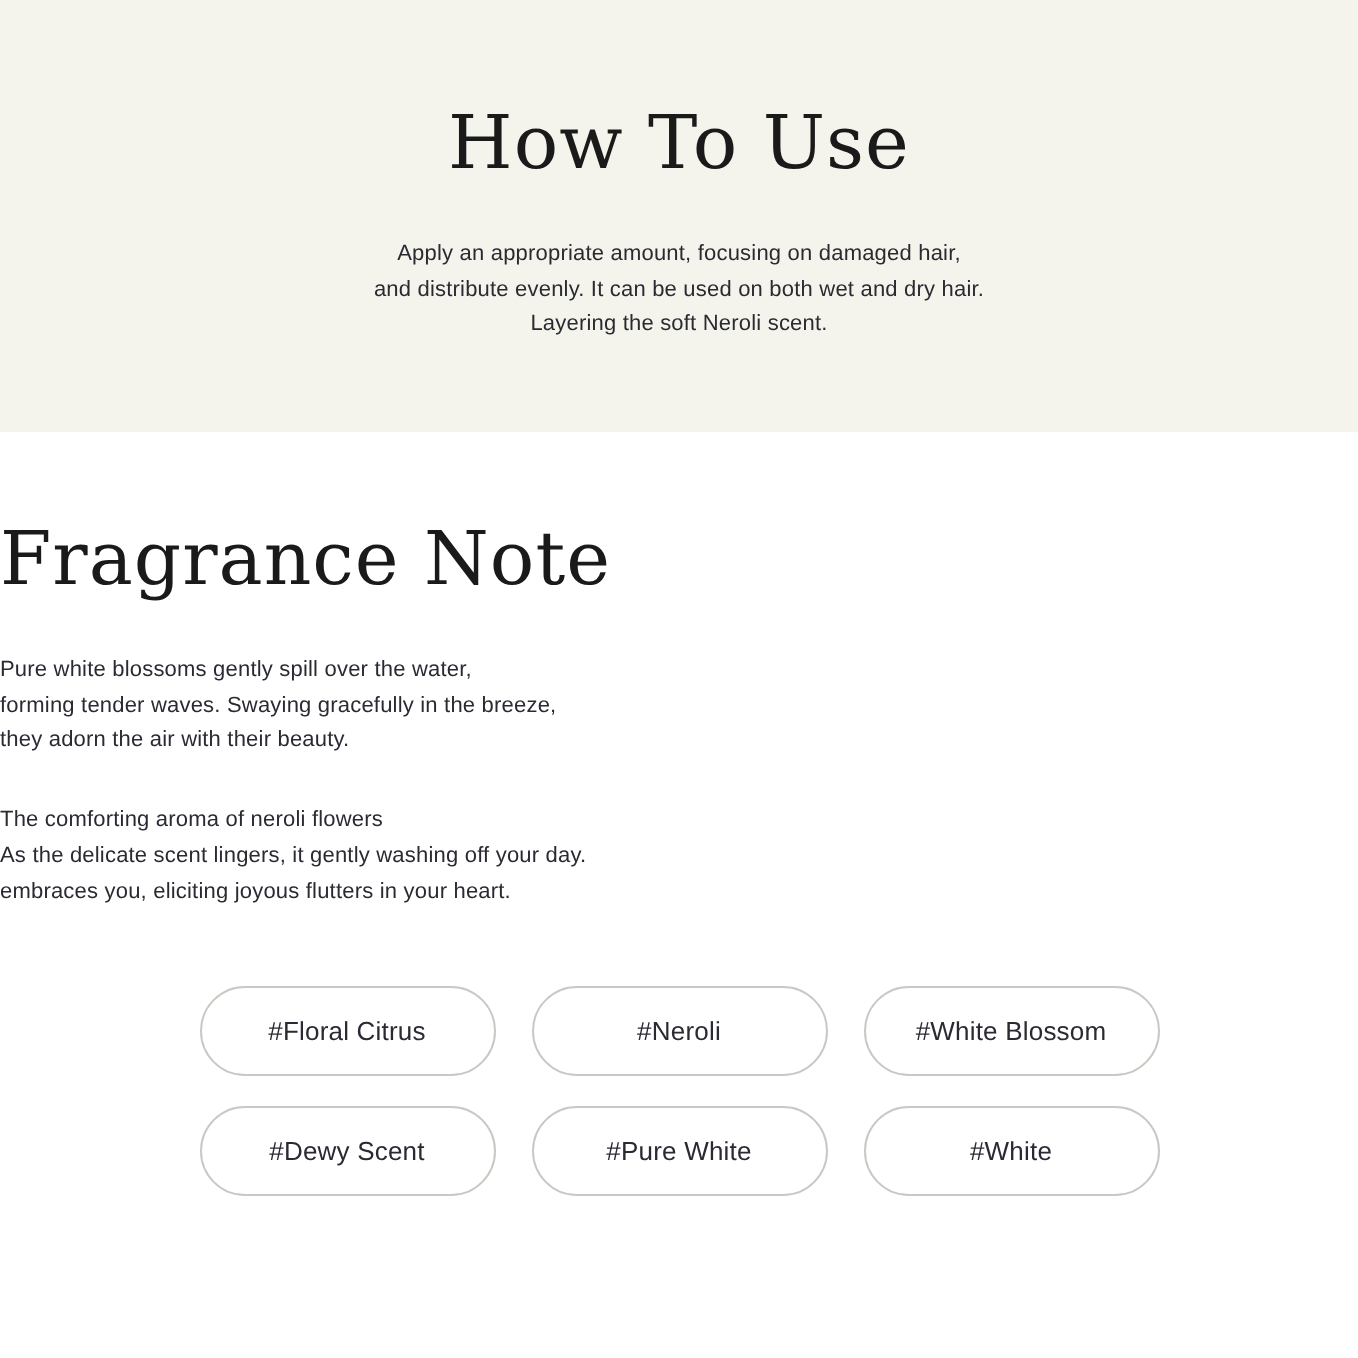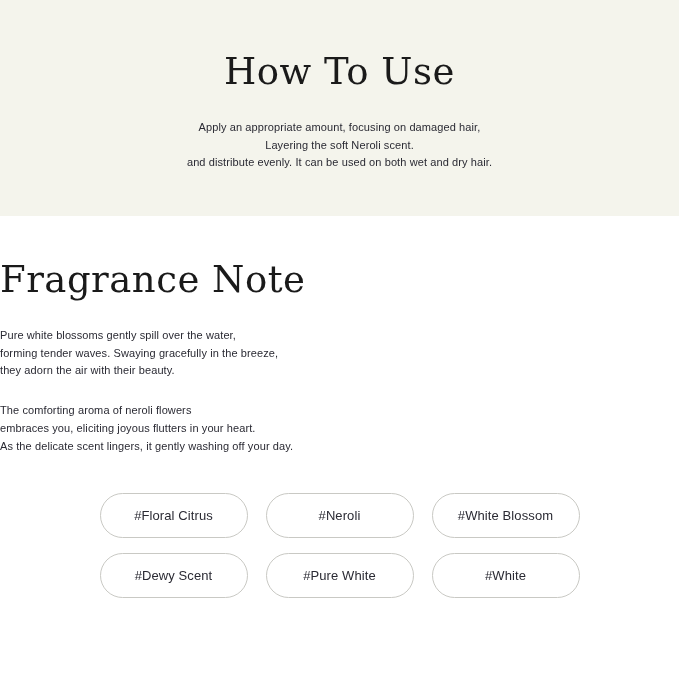--- a/index.html
+++ b/index.html
@@ -94,38 +94,38 @@
 </style>
 </head>
 <body>
 
 <div class="page">
 
   <section class="section-howto">
     <h2 class="heading heading-howto">How To Use</h2>
     <div class="body-text">
       <span class="body-line">Apply an appropriate amount, focusing on damaged hair,</span>
+      <span class="body-line">and distribute evenly. It can be used on both wet and dry hair.</span>
       <span class="body-line">Layering the soft Neroli scent.</span>
-      <span class="body-line">and distribute evenly. It can be used on both wet and dry hair.</span>
     </div>
   </section>
 
   <section class="section-fragrance">
     <h2 class="heading heading-fragrance">Fragrance Note</h2>
 
     <div class="body-text para">
       <span class="body-line">Pure white blossoms gently spill over the water,</span>
       <span class="body-line">forming tender waves. Swaying gracefully in the breeze,</span>
       <span class="body-line">they adorn the air with their beauty.</span>
     </div>
 
     <div class="body-text para">
       <span class="body-line">The comforting aroma of neroli flowers</span>
+      <span class="body-line">As the delicate scent lingers, it gently washing off your day.</span>
       <span class="body-line">embraces you, eliciting joyous flutters in your heart.</span>
-      <span class="body-line">As the delicate scent lingers, it gently washing off your day.</span>
     </div>
 
     <div class="tag-grid">
       <div class="tag">#Floral Citrus</div>
       <div class="tag">#Neroli</div>
       <div class="tag">#White Blossom</div>
       <div class="tag">#Dewy Scent</div>
       <div class="tag">#Pure White</div>
       <div class="tag">#White</div>
     </div>

